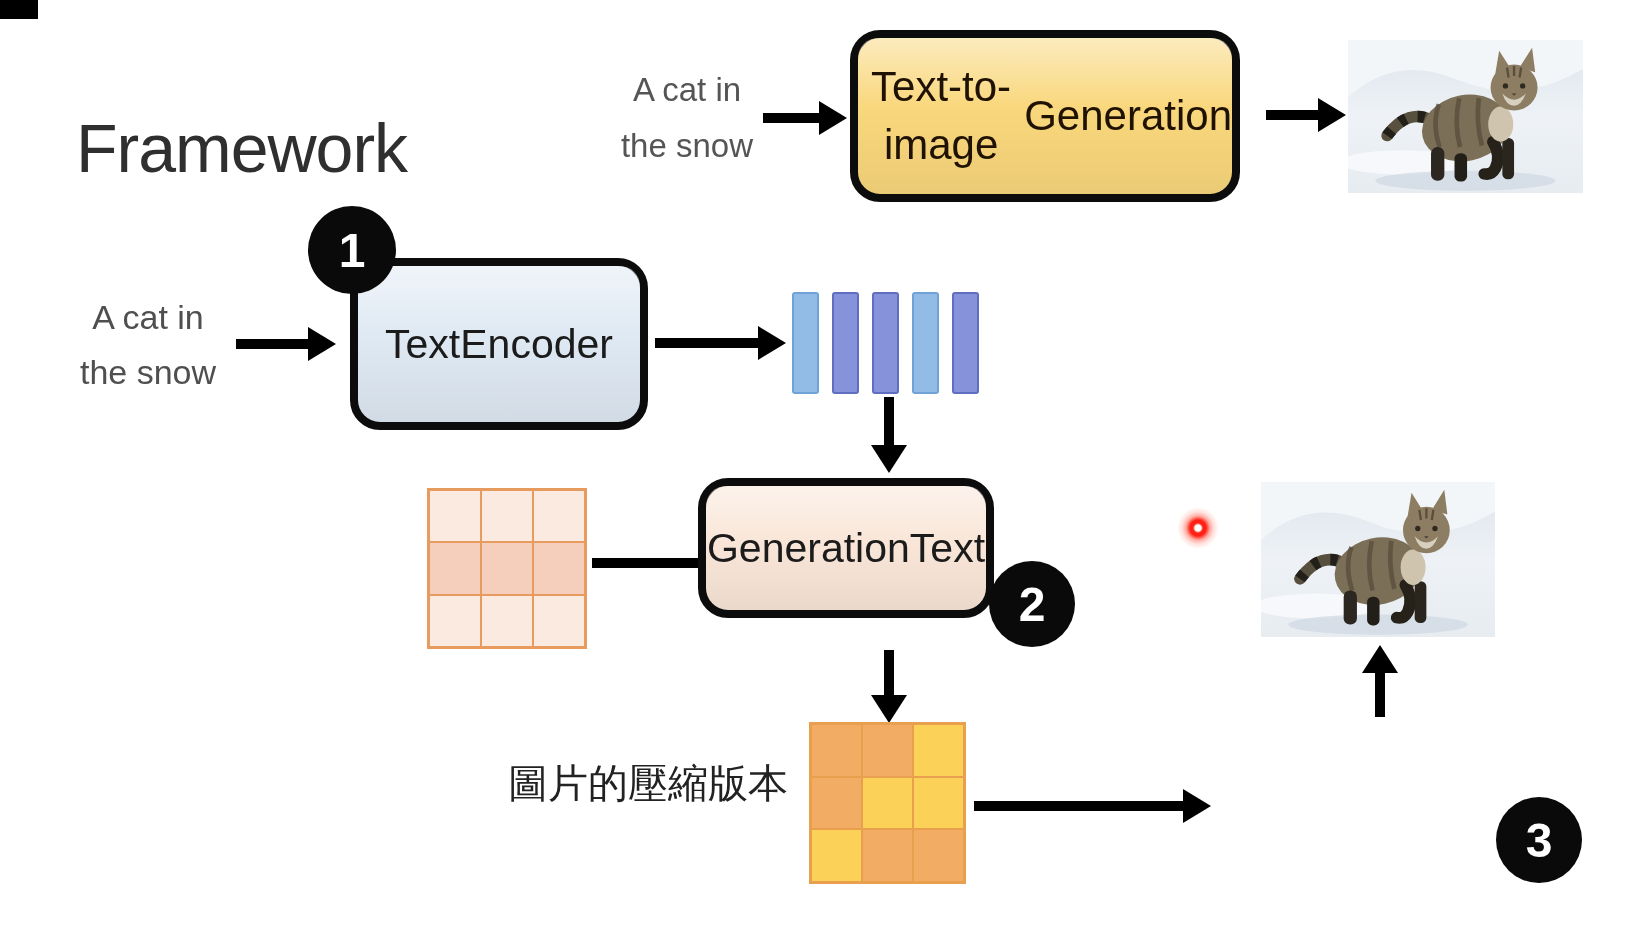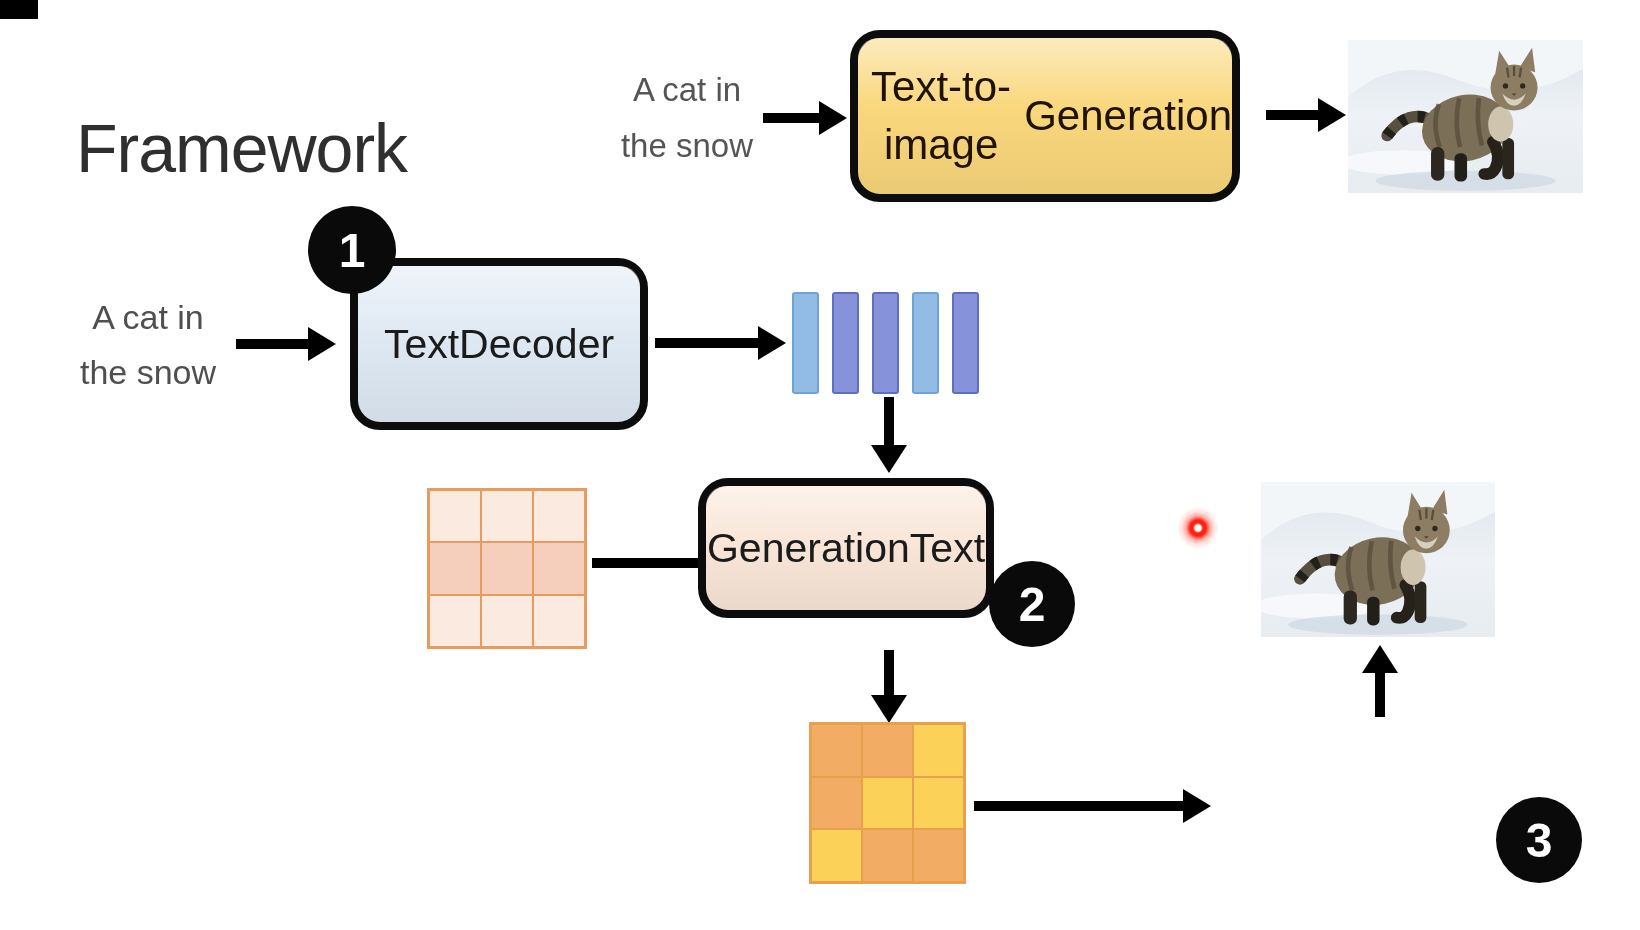--- a/index.html
+++ b/index.html
@@ -117,21 +117,21 @@
   </div>
 
   <div class="arr arr-r" style="left:236px; top:327px; width:100px; height:34px;">
       <div class="shaft"></div>
     </div>
 
   <div class="badge badge-1">1</div>
 
   <div class="flow-box box-encoder" style="background-color: rgb(223, 233, 243);">
     <span>Text</span>
-    <span>Decoder</span>
+    <span>Encoder</span>
   </div>
 
   <div class="arr arr-r" style="left:655px; top:326px; width:131px; height:34px;">
       <div class="shaft"></div>
     </div>
 
   <div class="bars">
       <div class="bar" style="background: rgb(146, 188, 230); border-color: rgb(111, 163, 216);"></div>
       <div class="bar" style="background: rgb(134, 146, 217); border-color: rgb(95, 110, 192);"></div>
       <div class="bar" style="background: rgb(134, 146, 217); border-color: rgb(95, 110, 192);"></div>
@@ -172,20 +172,21 @@
     <svg viewBox="0 0 300 200" preserveAspectRatio="none">
         <use href="#catSnow"></use>
       </svg>
   </div>
 
   <div class="arr arr-d" style="left:871px; top:650px; width:36px; height:73px;">
       <div class="shaft"></div>
     </div>
 
   <div class="caption">
+    <div>圖片的壓縮版本</div>
   </div>
 
   <div class="grid3 grid-latent" style="border-color: rgb(232, 160, 79);">
       <div class="grid-cell" style="background: rgb(242, 172, 99); border-color: rgb(232, 160, 79);"></div>
       <div class="grid-cell" style="background: rgb(242, 172, 99); border-color: rgb(232, 160, 79);"></div>
       <div class="grid-cell" style="background: rgb(252, 209, 88); border-color: rgb(232, 160, 79);"></div>
       <div class="grid-cell" style="background: rgb(242, 172, 99); border-color: rgb(232, 160, 79);"></div>
       <div class="grid-cell" style="background: rgb(252, 209, 88); border-color: rgb(232, 160, 79);"></div>
       <div class="grid-cell" style="background: rgb(252, 209, 88); border-color: rgb(232, 160, 79);"></div>
       <div class="grid-cell" style="background: rgb(252, 209, 88); border-color: rgb(232, 160, 79);"></div>

